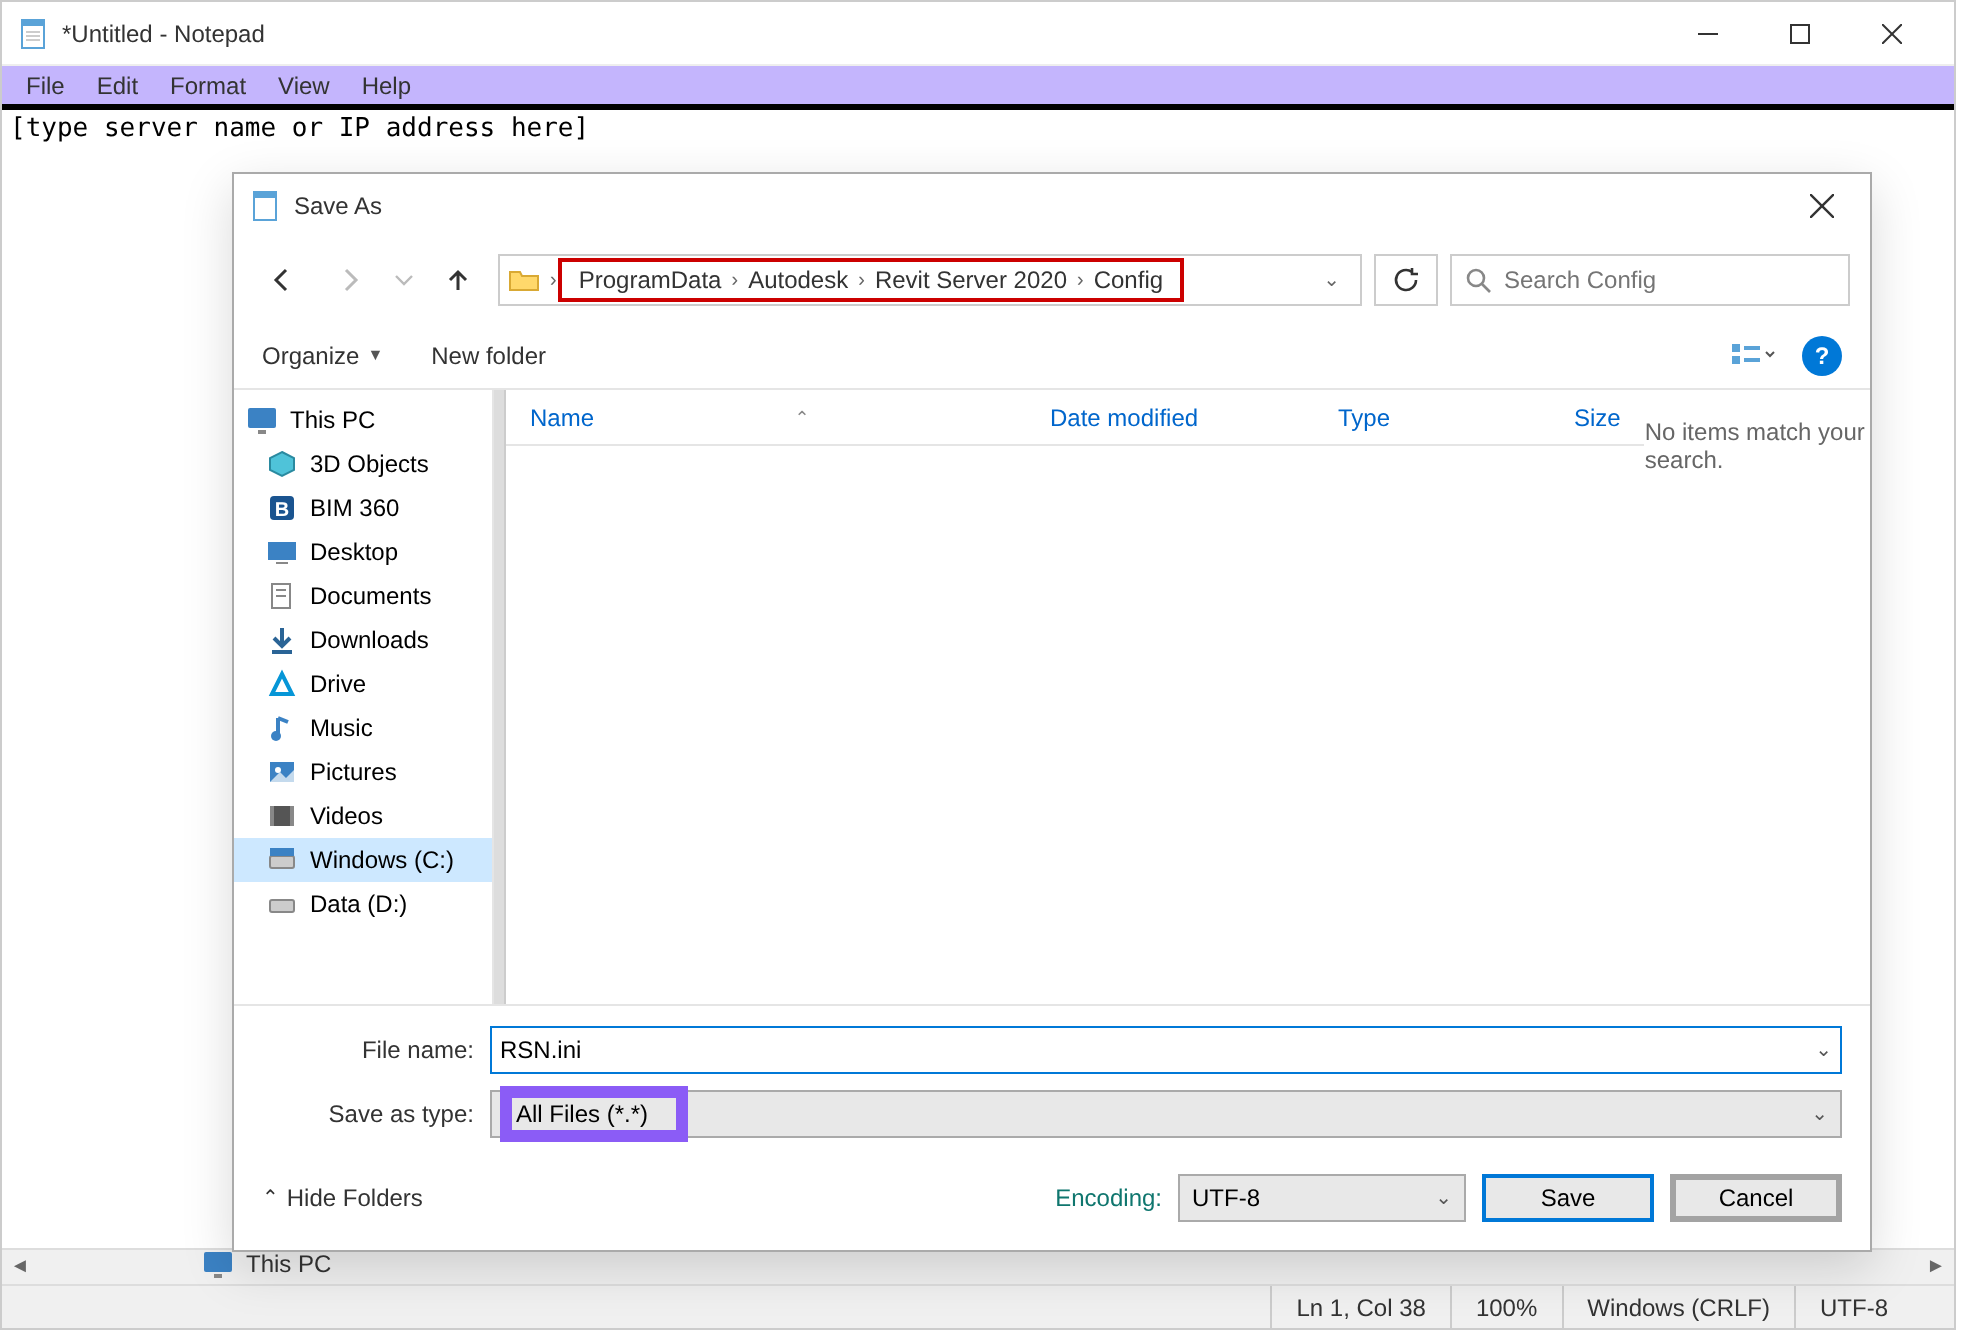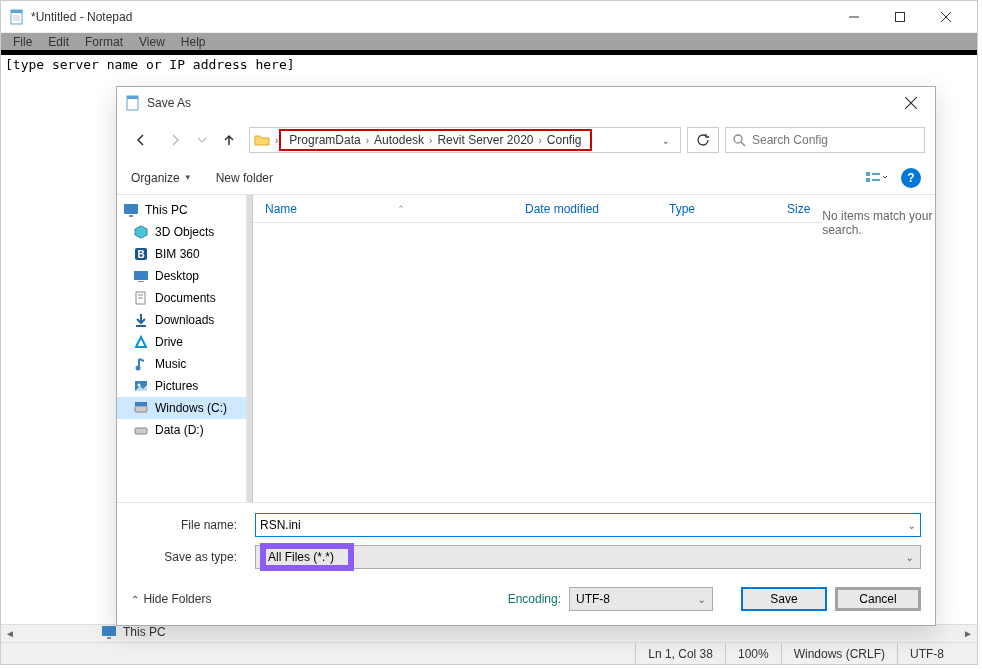--- a/index.html
+++ b/index.html
@@ -5,21 +5,21 @@
     * { margin: 0; padding: 0; box-sizing: border-box; font-family: "Segoe UI", Tahoma, sans-serif; }
     body { background: #fff; width: 982px; height: 669px; overflow: hidden; position: relative; }
 
     
     .notepad-window { width: 978px; height: 665px; border: 1px solid #ccc; background: #fff; position: relative; }
     .np-titlebar { height: 32px; display: flex; align-items: center; padding: 0 8px; background: #fff; border-bottom: 1px solid #eee; }
     .np-icon { width: 16px; height: 16px; margin-right: 6px; }
     .np-title { flex: 1; font-size: 12px; color: #333; }
     .np-controls { display: flex; gap: 0; }
     .np-ctrl { width: 46px; height: 28px; display: flex; align-items: center; justify-content: center; font-size: 12px; color: #333; cursor: pointer; }
-    .np-menubar { height: 22px; display: flex; align-items: center; padding: 0 4px; border-bottom: 5px solid #000000; background: #a3a3a3; }
+    .np-menubar { height: 22px; display: flex; align-items: center; padding: 0 4px; border-bottom: 3px solid #000000; background: #c4b5fd; }
     .np-menu { font-size: 12px; padding: 2px 8px; cursor: pointer; color: #333; }
     .np-content { padding: 2px 4px; font-family: Consolas, monospace; font-size: 13px; }
     .np-statusbar { position: absolute; bottom: 0; left: 0; right: 0; height: 22px; border-top: 1px solid #ddd; display: flex; align-items: center; justify-content: flex-end; font-size: 12px; color: #333; background: #f0f0f0; }
     .np-status-cell { padding: 0 12px; border-left: 1px solid #ccc; height: 100%; display: flex; align-items: center; }
     .np-scrollbar { position: absolute; bottom: 22px; left: 0; right: 0; height: 18px; background: #f0f0f0; border-top: 1px solid #ddd; display: flex; align-items: center; }
     .np-sb-arrow { width: 18px; height: 18px; display: flex; align-items: center; justify-content: center; font-size: 10px; color: #666; }
 
     
     .dialog { position: absolute; top: 86px; left: 116px; width: 820px; height: 540px; background: #fff; border: 1px solid #aaa; box-shadow: 0 8px 24px rgba(0,0,0,0.15); display: flex; flex-direction: column; }
     .dlg-titlebar { height: 32px; display: flex; align-items: center; padding: 0 8px; }
@@ -59,35 +59,35 @@
     .filelist { flex: 1; display: flex; flex-direction: row; }
     .fl-header { height: 28px; display: flex; align-items: center; border-bottom: 1px solid #e5e5e5; font-size: 12px; color: #0066cc; }
     .fl-col { padding: 0 12px; cursor: pointer; display: flex; align-items: center; gap: 4px; }
     .fl-col.name { width: 260px; }
     .fl-col.date { width: 144px; }
     .fl-col.type { width: 118px; }
     .fl-col.size { flex: 1; }
     .fl-body { flex: 1; display: flex; align-items: flex-start; justify-content: center; padding-top: 14px; font-size: 12px; color: #666; }
 
     .dlg-bottom { padding: 10px 14px 14px 14px; display: flex; flex-direction: column; gap: 8px; }
-    .field-row { display: flex; align-items: center; gap: 18px; }
+    .field-row { display: flex; align-items: center; gap: 8px; }
     .field-label { width: 106px; text-align: right; font-size: 12px; color: #333; }
     .field-input-wrap { flex: 1; display:flex; align-items:center; border: 1px solid #0078d7; height: 24px; padding: 0 4px;}
     .field-input-wrap input { border:none; outline:none; flex:1; font-size:12px;}
     .field-select { flex: 1; height: 24px; border: 1px solid #aaa; background: #e8e8e8; font-size: 12px; display: flex; align-items: center; padding: 0 6px; cursor: pointer; position: relative; }
     .field-select-chev { margin-left: auto; font-size: 10px; color: #555; }
     .type-highlight { border: 6px solid #8b5cf6; padding: 1px 14px 1px 2px; margin: -2px; }
 
     .dlg-actions { display: flex; align-items: center; gap: 8px; padding-top: 10px; }
     .hide-folders { font-size: 12px; color: #333; cursor: pointer; display: flex; align-items: center; gap: 4px; }
     .actions-spacer { flex: 1; }
     .enc-label { font-size: 12px; color: #0f766e; }
     .enc-select { width: 144px; height: 24px; border: 1px solid #aaa; background: #e8e8e8; font-size: 12px; display: flex; align-items: center; padding: 0 6px; cursor: pointer; }
     .btn { width: 86px; height: 24px; border: 3px solid #a3a3a3; background: #e8e8e8; font-size: 12px; display: flex; align-items: center; justify-content: center; cursor: pointer; }
-    .btn.primary { border: 2px solid #0078d7; margin-left: 20px; }
+    .btn.primary { border: 2px solid #0078d7; }
 
     svg { display: block; }
   </style>
 </head>
 <body>
 
 <div class="notepad-window">
   <div class="np-titlebar">
     <span class="np-icon">
       <svg width="16" height="16" viewBox="0 0 16 16">
@@ -324,20 +324,30 @@
       <div class="side-item">
           <span class="side-ic">
             <svg width="16" height="16">
               <rect x="2" y="3" width="12" height="10" fill="#3b82c4"></rect>
               <circle cx="6" cy="7" r="1.5" fill="#fff"></circle>
               <path d="M3 12 L7 8 L10 11 L14 7 L14 13 L2 13" fill="#fff" opacity="0.7"></path>
             </svg>
           </span>
           <span>Pictures</span>
         </div>
+      <div class="side-item">
+          <span class="side-ic">
+            <svg width="16" height="16">
+              <rect x="2" y="3" width="12" height="10" fill="#555"></rect>
+              <rect x="2" y="3" width="2" height="10" fill="#888"></rect>
+              <rect x="12" y="3" width="2" height="10" fill="#888"></rect>
+            </svg>
+          </span>
+          <span>Videos</span>
+        </div>
       <div class="side-item selected">
           <span class="side-ic">
             <svg width="16" height="16">
               <rect x="2" y="6" width="12" height="6" rx="1" fill="#ccc" stroke="#888"></rect>
               <rect x="2" y="2" width="12" height="4" fill="#3b82c4"></rect>
             </svg>
           </span>
           <span>Windows (C:)</span>
         </div>
       <div class="side-item">

